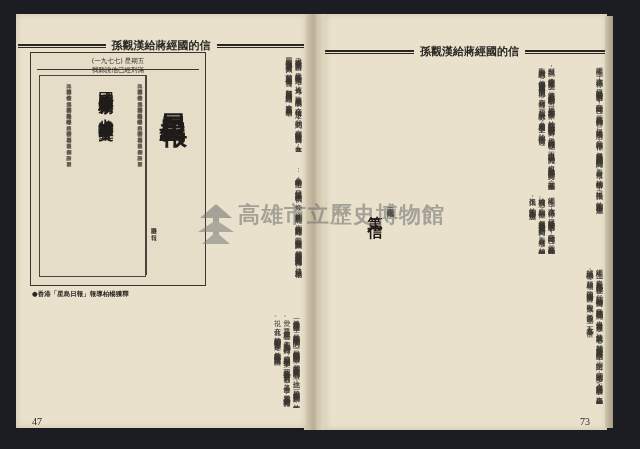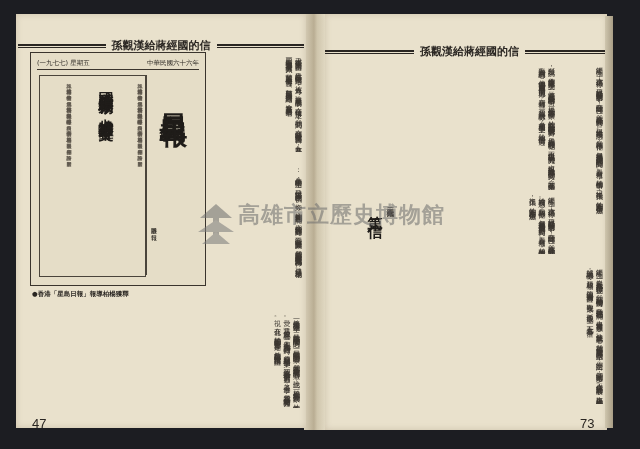--- a/index.html
+++ b/index.html
@@ -42,21 +42,21 @@
 
   
   .clip {
     position:absolute; left:30px; top:53px; width:174px; height:232px;
     border:1px solid #3a342d; background:#e5ddc7;
   }
   .clip .dateline {
     position:absolute; left:6px; right:6px; top:4px; height:12px;
     border-bottom:1px solid #3a342d;
     display:flex; justify-content:space-between; align-items:center;
-    font-size:6.5px; color:#2e2a25; font-family:"DejaVu Sans", sans-serif;
+    font-size:6.5px; color:#2e2a25; font-family:"DejaVu Sans", sans-serif;flex-direction:column;
   }
   .clip .article {
     position:absolute; left:8px; top:22px; width:105px; height:200px;
     border:1px solid #4a443b;
   }
   .clip .headline {
     position:absolute; writing-mode:vertical-rl; text-orientation:upright;
     font-weight:bold; color:#1f1c19; font-size:15px; line-height:20px;
     left:40px; top:4px; height:190px; letter-spacing:1px;
   }
@@ -75,21 +75,21 @@
     color:#1f1c19; letter-spacing:2px;
   }
   .clip .masthead-sub {
     position:absolute; writing-mode:vertical-rl; text-orientation:upright;
     left:2px; top:148px; font-size:6px; color:#2e2a25; font-family:"DejaVu Sans", sans-serif;
   }
   .caption {
     position:absolute; left:30px; top:290px; font-size:6.5px; color:#2a2622;
     font-family:"DejaVu Sans", sans-serif; font-weight:bold;
   }
-  .pagenum { position:absolute; font-size:13px; color:#2a2622; font-family:Liberation Sans, sans-serif; }
+  .pagenum { position:absolute; font-size:10px; color:#2a2622; font-family:Liberation Serif, serif; }
   .left .pagenum { left:30px; top:404px; }
   .right .pagenum { left:255px; top:402px; }
 
   .section-head {
     position:absolute; writing-mode:vertical-rl; text-orientation:upright;
     font-size:15px; font-weight:bold; color:#1f1c19; letter-spacing:4px;
   }
   .section-date {
     position:absolute; writing-mode:vertical-rl; text-orientation:upright;
     font-size:7px; color:#3b3630; font-family:"DejaVu Sans", sans-serif;
@@ -117,21 +117,21 @@
 <div class="page left">
   <div class="running-head">
     <div class="rule flex"></div>
     <span>孫觀漢給蔣經國的信</span>
     <div class="rule flex"></div>
   </div>
 
   <div class="clip" style="left:14px; top:38px;">
     <div class="dateline">
       <span>(一九七七)  星期五</span>
-      <span>中華民國六十六年</span>
+      <span>我聽說他已經刑滿</span>
     </div>
     <div class="article">
       <div class="small-cols" style="right:2px; top:3px; width:26px; height:192px;">本報訊 國府釋放作家柏楊 卡特人權外交聲中 據台北消息 作家柏楊已於日前獲釋 柏楊因文字獄入獄多年 今在國際人權呼聲中 終獲自由 各方人士表示關切 柏楊原名郭衣洞 以雜文著稱 曾主持專欄 評論時事 影響甚廣</div>
       <div class="headline" style="left:34px; width:42px;">國府釋放作家柏楊 卡特人權外交聲中</div>
       <div class="small-cols" style="left:2px; top:3px; width:30px; height:192px;">本報訊 國府釋放作家柏楊 卡特人權外交聲中 據台北消息 作家柏楊已於日前獲釋 柏楊因文字獄入獄多年 今在國際人權呼聲中 終獲自由 各方人士表示關切 柏楊原名郭衣洞 以雜文著稱 曾主持專欄 評論時事 影響甚廣</div>
     </div>
     <div class="masthead">
       <div class="masthead-title">星島日報</div>
       <div class="masthead-sub">香港版 日報</div>
     </div>

